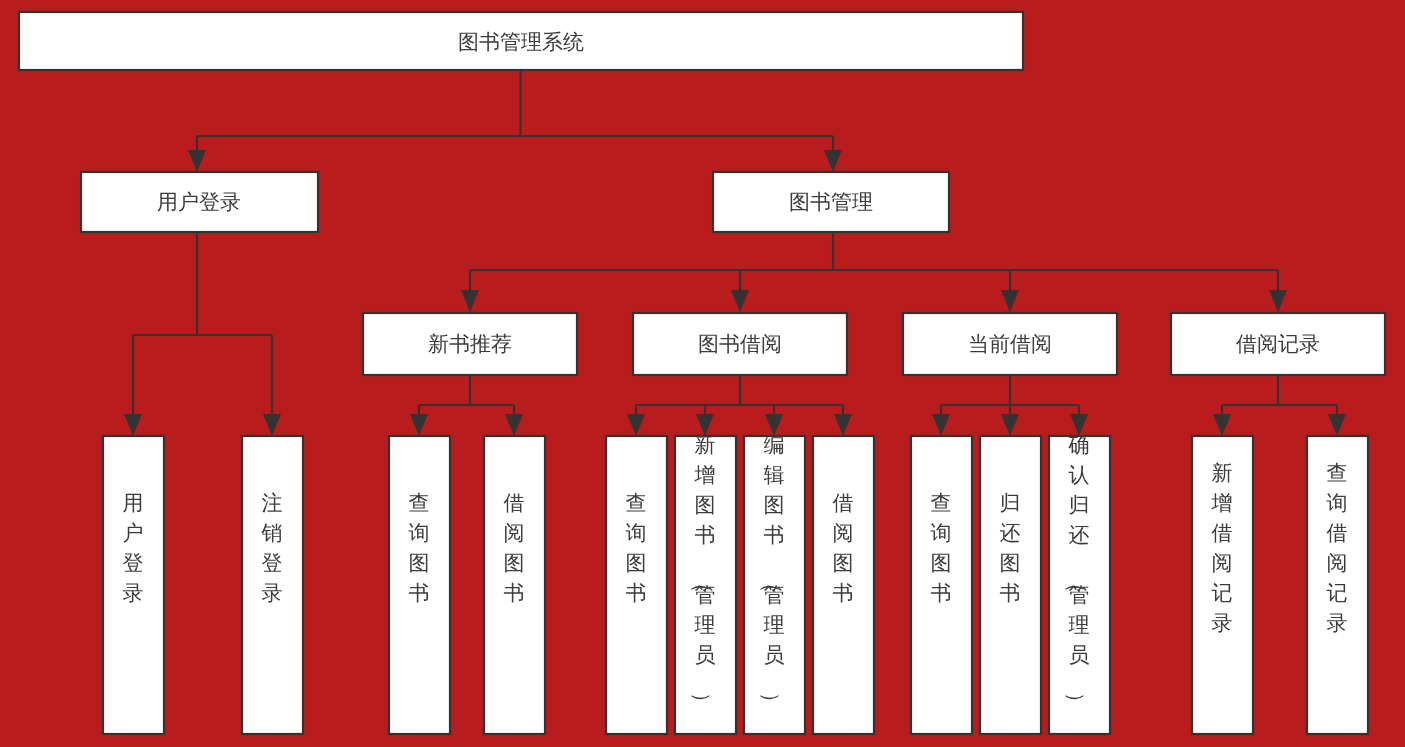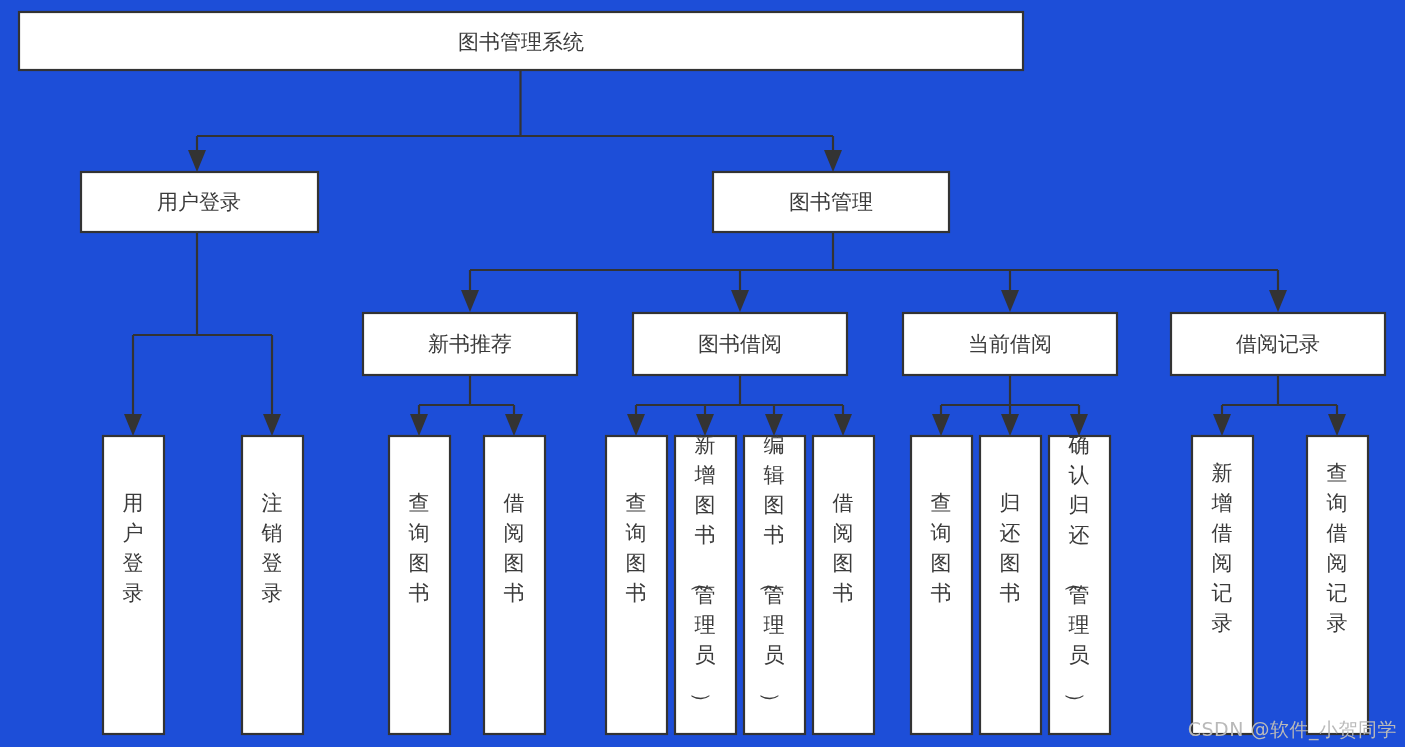--- a/index.html
+++ b/index.html
@@ -11,21 +11,21 @@
   body {
     width: 1405px;
     height: 747px;
     font-family: "DejaVu Sans", "Liberation Sans", sans-serif;
     overflow: hidden;
   }
   #diagram-root {
     position: relative;
     width: 1405px;
     height: 747px;
-    background: #1d4ed8;
+    background: #b91c1c;
   }
   svg.diagram-canvas {
     position: absolute;
     top: 0;
     left: 0;
     width: 1405px;
     height: 747px;
     display: block;
   }
   .node-box {
@@ -220,14 +220,13 @@
       <rect class="node-box" x="1192" y="436" width="61" height="298"></rect>
       <text class="leaf-label" x="1222" y="480"><tspan x="1222" dy="0">新</tspan><tspan x="1222" dy="30">增</tspan><tspan x="1222" dy="30">借</tspan><tspan x="1222" dy="30">阅</tspan><tspan x="1222" dy="30">记</tspan><tspan x="1222" dy="30">录</tspan></text>
     </g>
     <g>
       <rect class="node-box" x="1307" y="436" width="61" height="298"></rect>
       <text class="leaf-label" x="1337" y="480"><tspan x="1337" dy="0">查</tspan><tspan x="1337" dy="30">询</tspan><tspan x="1337" dy="30">借</tspan><tspan x="1337" dy="30">阅</tspan><tspan x="1337" dy="30">记</tspan><tspan x="1337" dy="30">录</tspan></text>
     </g>
 
   </svg>
 
-  <div class="watermark-text">CSDN @软件_小贺同学</div>
 </div>
 
 </body></html>

